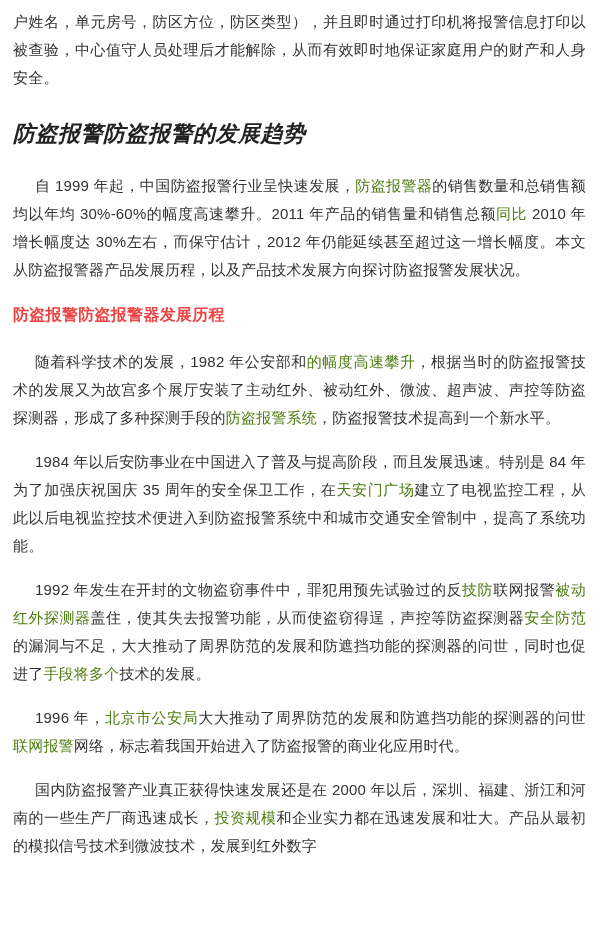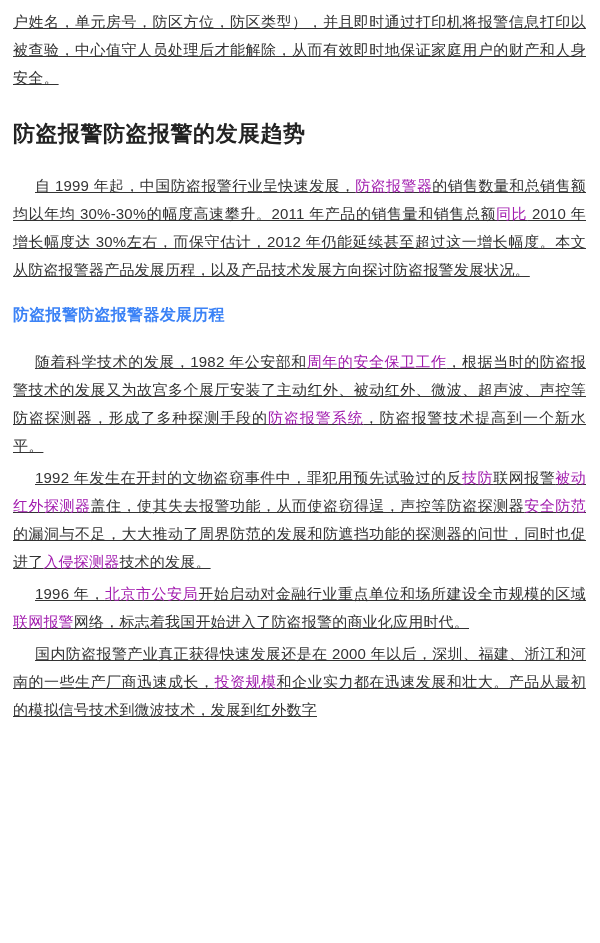--- a/index.html
+++ b/index.html
@@ -10,66 +10,67 @@
     margin: 0 auto;
     padding: 2px 14px 10px 13px;
     background: #ffffff;
     color: #333333;
     font-family: "Liberation Sans", "DejaVu Sans", sans-serif;
     overflow: hidden;
   }
   p.para {
     font-size: 15px;
     line-height: 28px;
-    margin: 4px 0;
+    margin: 16px 0;
     text-align: justify;
     text-indent: 22px;
     letter-spacing: 0.2px;
     word-break: break-all;
-    text-decoration: underline;
   }
   p.para.no-indent { text-indent: 0; margin-top: 6px; }
   h1.main-heading {
     font-size: 22px;
     line-height: 29px;
     font-weight: bold;
     color: #222222;
     margin: 27px 0 24px 0;
     letter-spacing: 0.5px;
+    font-style: italic;
   }
   h2.sub-heading {
     font-size: 16px;
     line-height: 22px;
     font-weight: bold;
-    color: #3b82f6;
+    color: #ef4444;
     margin: 20px 0 22px 0;
     letter-spacing: 0.3px;
   }
   a.link {
-    color: #a21caf;
+    color: #4d7c0f;
     text-decoration: none;
     cursor: pointer;
   }
 </style>
 </head>
 <body>
 
 <div class="page">
 
   <p class="para no-indent"><span>户姓名，单元房号，防区方位，防区类型），并且即时通过打印机将报警信息打印以被查验，中心值守人员处理后才能解除，从而有效即时地保证家庭用户的财产和人身安全。</span></p>
 
   <h1 class="main-heading">防盗报警防盗报警的发展趋势</h1>
 
-  <p class="para"><span>自 1999 年起，中国防盗报警行业呈快速发展，</span><a class="link" href="#">防盗报警器</a><span>的销售数量和总销售额均以年均 30%-30%的幅度高速攀升。2011 年产品的销售量和销售总额</span><a class="link" href="#">同比</a><span> 2010 年增长幅度达 30%左右，而保守估计，2012 年仍能延续甚至超过这一增长幅度。本文从防盗报警器产品发展历程，以及产品技术发展方向探讨防盗报警发展状况。</span></p>
+  <p class="para"><span>自 1999 年起，中国防盗报警行业呈快速发展，</span><a class="link" href="#">防盗报警器</a><span>的销售数量和总销售额均以年均 30%-60%的幅度高速攀升。2011 年产品的销售量和销售总额</span><a class="link" href="#">同比</a><span> 2010 年增长幅度达 30%左右，而保守估计，2012 年仍能延续甚至超过这一增长幅度。本文从防盗报警器产品发展历程，以及产品技术发展方向探讨防盗报警发展状况。</span></p>
 
   <h2 class="sub-heading">防盗报警防盗报警器发展历程</h2>
 
 
-  <p class="para"><span>随着科学技术的发展，1982 年公安部和</span><a class="link" href="#">周年的安全保卫工作</a><span>，根据当时的防盗报警技术的发展又为故宫多个展厅安装了主动红外、被动红外、微波、超声波、声控等防盗探测器，形成了多种探测手段的</span><a class="link" href="#">防盗报警系统</a><span>，防盗报警技术提高到一个新水平。</span></p>
+  <p class="para"><span>随着科学技术的发展，1982 年公安部和</span><a class="link" href="#">的幅度高速攀升</a><span>，根据当时的防盗报警技术的发展又为故宫多个展厅安装了主动红外、被动红外、微波、超声波、声控等防盗探测器，形成了多种探测手段的</span><a class="link" href="#">防盗报警系统</a><span>，防盗报警技术提高到一个新水平。</span></p>
 
+  <p class="para"><span>1984 年以后安防事业在中国进入了普及与提高阶段，而且发展迅速。特别是 84 年为了加强庆祝国庆 35 周年的安全保卫工作，在</span><a class="link" href="#">天安门广场</a><span>建立了电视监控工程，从此以后电视监控技术便进入到防盗报警系统中和城市交通安全管制中，提高了系统功能。</span></p>
 
-  <p class="para"><span>1992 年发生在开封的文物盗窃事件中，罪犯用预先试验过的反</span><a class="link" href="#">技防</a><span>联网报警</span><a class="link" href="#">被动红外探测器</a><span>盖住，使其失去报警功能，从而使盗窃得逞，声控等防盗探测器</span><a class="link" href="#">安全防范</a><span>的漏洞与不足，大大推动了周界防范的发展和防遮挡功能的探测器的问世，同时也促进了</span><a class="link" href="#">入侵探测器</a><span>技术的发展。</span></p>
+  <p class="para"><span>1992 年发生在开封的文物盗窃事件中，罪犯用预先试验过的反</span><a class="link" href="#">技防</a><span>联网报警</span><a class="link" href="#">被动红外探测器</a><span>盖住，使其失去报警功能，从而使盗窃得逞，声控等防盗探测器</span><a class="link" href="#">安全防范</a><span>的漏洞与不足，大大推动了周界防范的发展和防遮挡功能的探测器的问世，同时也促进了</span><a class="link" href="#">手段将多个</a><span>技术的发展。</span></p>
 
-  <p class="para"><span>1996 年，</span><a class="link" href="#">北京市公安局</a><span>开始启动对金融行业重点单位和场所建设全市规模的区域</span><a class="link" href="#">联网报警</a><span>网络，标志着我国开始进入了防盗报警的商业化应用时代。</span></p>
+  <p class="para"><span>1996 年，</span><a class="link" href="#">北京市公安局</a><span>大大推动了周界防范的发展和防遮挡功能的探测器的问世</span><a class="link" href="#">联网报警</a><span>网络，标志着我国开始进入了防盗报警的商业化应用时代。</span></p>
 
   <p class="para"><span>国内防盗报警产业真正获得快速发展还是在 2000 年以后，深圳、福建、浙江和河南的一些生产厂商迅速成长，</span><a class="link" href="#">投资规模</a><span>和企业实力都在迅速发展和壮大。产品从最初的模拟信号技术到微波技术，发展到红外数字</span></p>
 
 </div>
 
 </body></html>

